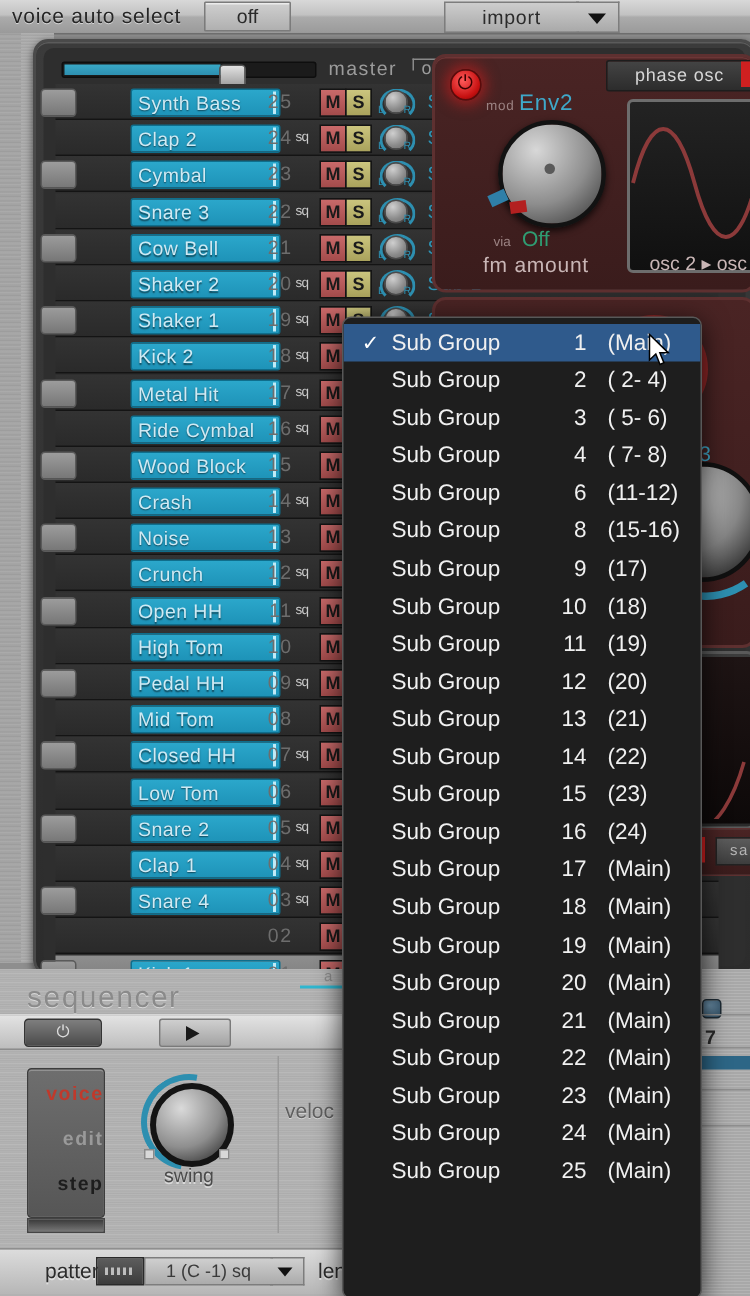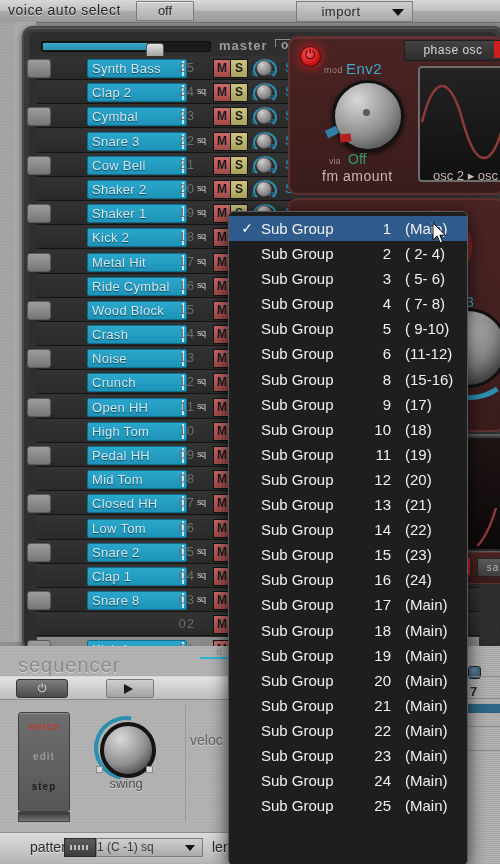--- a/index.html
+++ b/index.html
@@ -66,21 +66,21 @@
     border:2px solid #4a4a4a;border-radius:10px;
     box-shadow:inset 0 1px 0 #5b5b5b, 0 2px 6px rgba(0,0,0,.6);
     overflow:hidden;
   }
   .mixer-inner{
     position:absolute;left:5px;top:4px;right:5px;bottom:4px;
     background:#2e2e2e;border-radius:7px;
   }
 
   
-  .master-row{position:absolute;left:12px;top:4px;width:300px;height:18px;font-weight:bold;}
+  .master-row{position:absolute;left:12px;top:4px;width:300px;height:18px;}
   .slider-track{
     position:absolute;left:0;top:5px;width:168px;height:9px;
     background:#1b1b1b;border:1px solid #0e0e0e;border-radius:2px;
   }
   .slider-fill{
     position:absolute;left:1px;top:1px;width:104px;height:7px;
     background:linear-gradient(#39a8c6,#2d8fb0);
   }
   .slider-knob{
     position:absolute;left:104px;top:1px;width:16px;height:14px;
@@ -278,21 +278,21 @@
     content:"";position:absolute;left:17px;top:4px;
     border-top:5px solid transparent;border-bottom:5px solid transparent;
     border-left:9px solid #1a1a1a;
   }
   .vesbox{
     position:absolute;left:18px;top:66px;width:50px;height:98px;
     background:linear-gradient(#6e6e6e,#565656);
     border:1px solid #3d3d3d;border-radius:3px;
     box-shadow:inset 0 1px 0 rgba(255,255,255,.25);
   }
-  .vesbox .ln{position:absolute;left:0;width:100%;text-align:center;font-size:10px;font-weight:bold;letter-spacing:1px;}
+  .vesbox .ln{position:absolute;left:0;width:100%;text-align:right;font-size:13px;font-weight:bold;letter-spacing:1px;}
   .v-voice{top:8px;color:#c0392b;}
   .v-edit{top:38px;color:#9a9a9a;}
   .v-step{top:68px;color:#1d1d1d;}
   .vesbox-base{position:absolute;left:18px;top:166px;width:50px;height:8px;
     background:linear-gradient(#3a3a3a,#777);border:1px solid #444;}
   .swing{
     position:absolute;left:100px;top:76px;width:48px;height:48px;border-radius:50%;
     background:radial-gradient(circle at 35% 27%,#dadada,#8e8e8e 55%,#2a2a2a 95%);
     border:4px solid #141414;
   }
@@ -317,21 +317,21 @@
     border-top:1px solid #8f8f8f;
   }
   .pat-lab{position:absolute;left:8px;top:6px;font-size:14px;color:#2b2b2b;
     text-shadow:0 1px 0 rgba(255,255,255,.5);margin-left:22px;}
   .pat-grip{position:absolute;left:64px;top:5px;width:30px;height:17px;
     background:linear-gradient(#5d5d5d,#3c3c3c);border:1px solid #2a2a2a;}
   .pat-grip:after{content:"";position:absolute;left:5px;top:6px;width:20px;height:5px;
     background:repeating-linear-gradient(90deg,#bdbdbd 0 2px,transparent 2px 4px);}
   .pat-val{position:absolute;left:96px;top:5px;width:84px;height:17px;
     background:linear-gradient(#cfcfcf,#ababab);border:1px solid #7d7d7d;
-    font-size:12px;color:#3a3a3a;text-align:left;line-height:17px;}
+    font-size:12px;color:#3a3a3a;text-align:center;line-height:17px;}
   .pat-arr{position:absolute;left:180px;top:5px;width:22px;height:17px;
     background:linear-gradient(#cfcfcf,#ababab);border:1px solid #7d7d7d;border-left:none;}
   .pat-arr:after{content:"";position:absolute;left:5px;top:6px;
     border-left:5px solid transparent;border-right:5px solid transparent;border-top:6px solid #111;}
   .len-lab{position:absolute;left:212px;top:6px;font-size:14px;color:#2b2b2b;
     text-shadow:0 1px 0 rgba(255,255,255,.5);}
 
   .right-strip{position:absolute;left:452px;top:646px;width:48px;height:218px;
     background:repeating-linear-gradient(180deg,#b4b4b4 0 1px,#a8a8a8 1px 2px);}
   .rs-dot{position:absolute;left:16px;top:20px;width:11px;height:11px;border-radius:3px;
@@ -842,21 +842,21 @@
               <div class="knob-cap"></div>
               <div class="knob-l">L</div>
               <div class="knob-r">R</div>
             </div>
             <div class="subtxt">Sub 1</div>
           </div>
           <div class="trow">
             <div class="trow-bg"></div>
             <div class="keybtn"></div>
             <div class="namefld">
-              <span>Snare 8</span>
+              <span>Snare 4</span>
               <i class="caret"></i>
             </div>
             <div class="tnum">03</div>
             <div class="sq">sq</div>
             <div class="ms">
               <div class="mbtn">M</div>
               <div class="sbtn">S</div>
             </div>
             <div class="knob">
               <div class="knob-arc"></div>
@@ -1002,23 +1002,20 @@
         <div class="mi">
           <span class="lbl"><span class="nm">Sub Group</span><span class="idx">2</span><span class="par">( 2- 4)</span></span>
         </div>
         <div class="mi">
           <span class="lbl"><span class="nm">Sub Group</span><span class="idx">3</span><span class="par">( 5- 6)</span></span>
         </div>
         <div class="mi">
           <span class="lbl"><span class="nm">Sub Group</span><span class="idx">4</span><span class="par">( 7- 8)</span></span>
         </div>
         <div class="mi">
-          <span class="lbl"><span class="nm">Sub Group</span><span class="idx">5</span><span class="par">( 9-10)</span></span>
-        </div>
-        <div class="mi">
           <span class="lbl"><span class="nm">Sub Group</span><span class="idx">6</span><span class="par">(11-12)</span></span>
         </div>
         <div class="mi">
           <span class="lbl"><span class="nm">Sub Group</span><span class="idx">8</span><span class="par">(15-16)</span></span>
         </div>
         <div class="mi">
           <span class="lbl"><span class="nm">Sub Group</span><span class="idx">9</span><span class="par">(17)</span></span>
         </div>
         <div class="mi">
           <span class="lbl"><span class="nm">Sub Group</span><span class="idx">10</span><span class="par">(18)</span></span>

